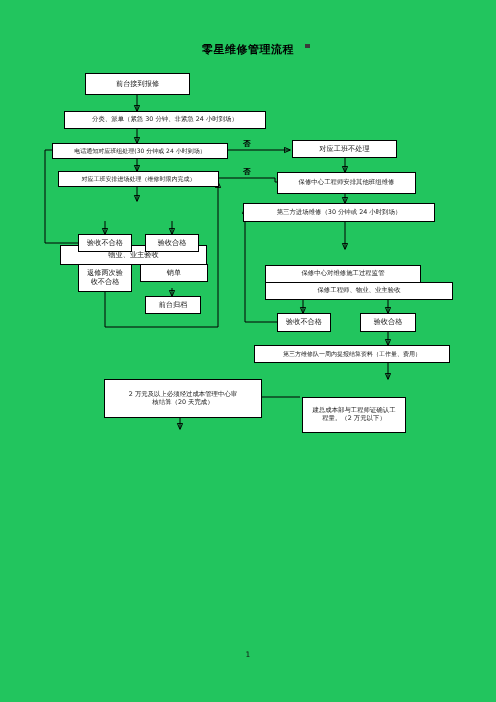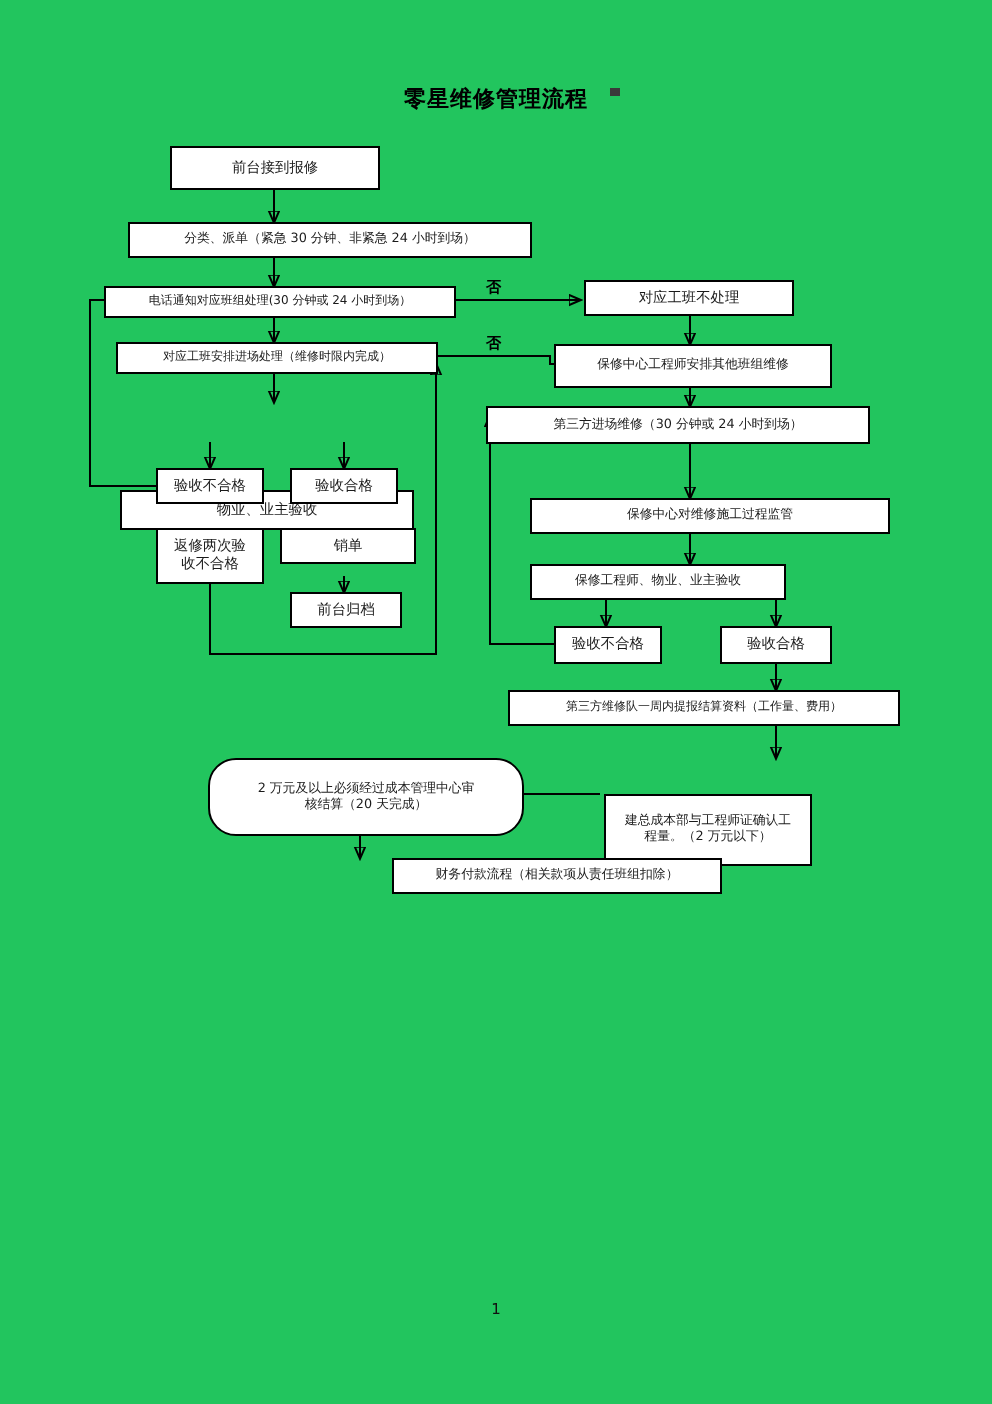--- a/index.html
+++ b/index.html
@@ -130,36 +130,35 @@
   <div class="node" style="left:140px;top:264px;width:68px;height:18px;">销单</div>
 
   <div class="node" style="left:145px;top:296px;width:56px;height:18px;">前台归档</div>
 
   <div class="node" style="left:292px;top:140px;width:105px;height:18px;">对应工班不处理</div>
 
   <div class="node sm" style="left:277px;top:172px;width:139px;height:22px;">保修中心工程师安排其他班组维修</div>
 
   <div class="node sm" style="left:243px;top:203px;width:192px;height:19px;">第三方进场维修（30 分钟或 24 小时到场）</div>
 
-  <div class="node sm" style="left:265px;top:249px;width:180px;height:18px;">保修中心对维修施工过程监管</div>
+  <div class="node sm" style="left:265px;top:265px;width:156px;height:18px;">保修中心对维修施工过程监管</div>
 
-  <div class="node sm" style="left:265px;top:282px;width:128px;height:18px;text-align:right;">保修工程师、物业、业主验收</div>
+  <div class="node sm" style="left:265px;top:282px;width:188px;height:18px;text-align:right;">保修工程师、物业、业主验收</div>
 
   <div class="node" style="left:277px;top:313px;width:54px;height:19px;">验收不合格</div>
 
   <div class="node" style="left:360px;top:313px;width:56px;height:19px;">验收合格</div>
 
   <div class="node xs" style="left:254px;top:345px;width:196px;height:18px;">第三方维修队一周内提报结算资料（工作量、费用）</div>
 
   <div class="node sm" style="left:302px;top:397px;width:104px;height:36px;">建总成本部与工程师证确认工
 程量。（2 万元以下）</div>
 
-  <div class="node sm" style="left:104px;top:379px;width:158px;height:39px;border-radius:14px;">2 万元及以上必须经过成本管理中心审
+  <div class="node sm" style="left:104px;top:379px;width:158px;height:39px;">2 万元及以上必须经过成本管理中心审
 核结算（20 天完成）</div>
 
-  <div class="node sm" style="left:196px;top:429px;width:165px;height:18px;">财务付款流程（相关款项从责任班组扣除）</div>
 
   <div class="edgelbl" style="left:243px;top:139px;">否</div>
   <div class="edgelbl" style="left:243px;top:167px;">否</div>
 
   <div class="pagenum">1</div>
 
 </div>
 
 </body></html>

